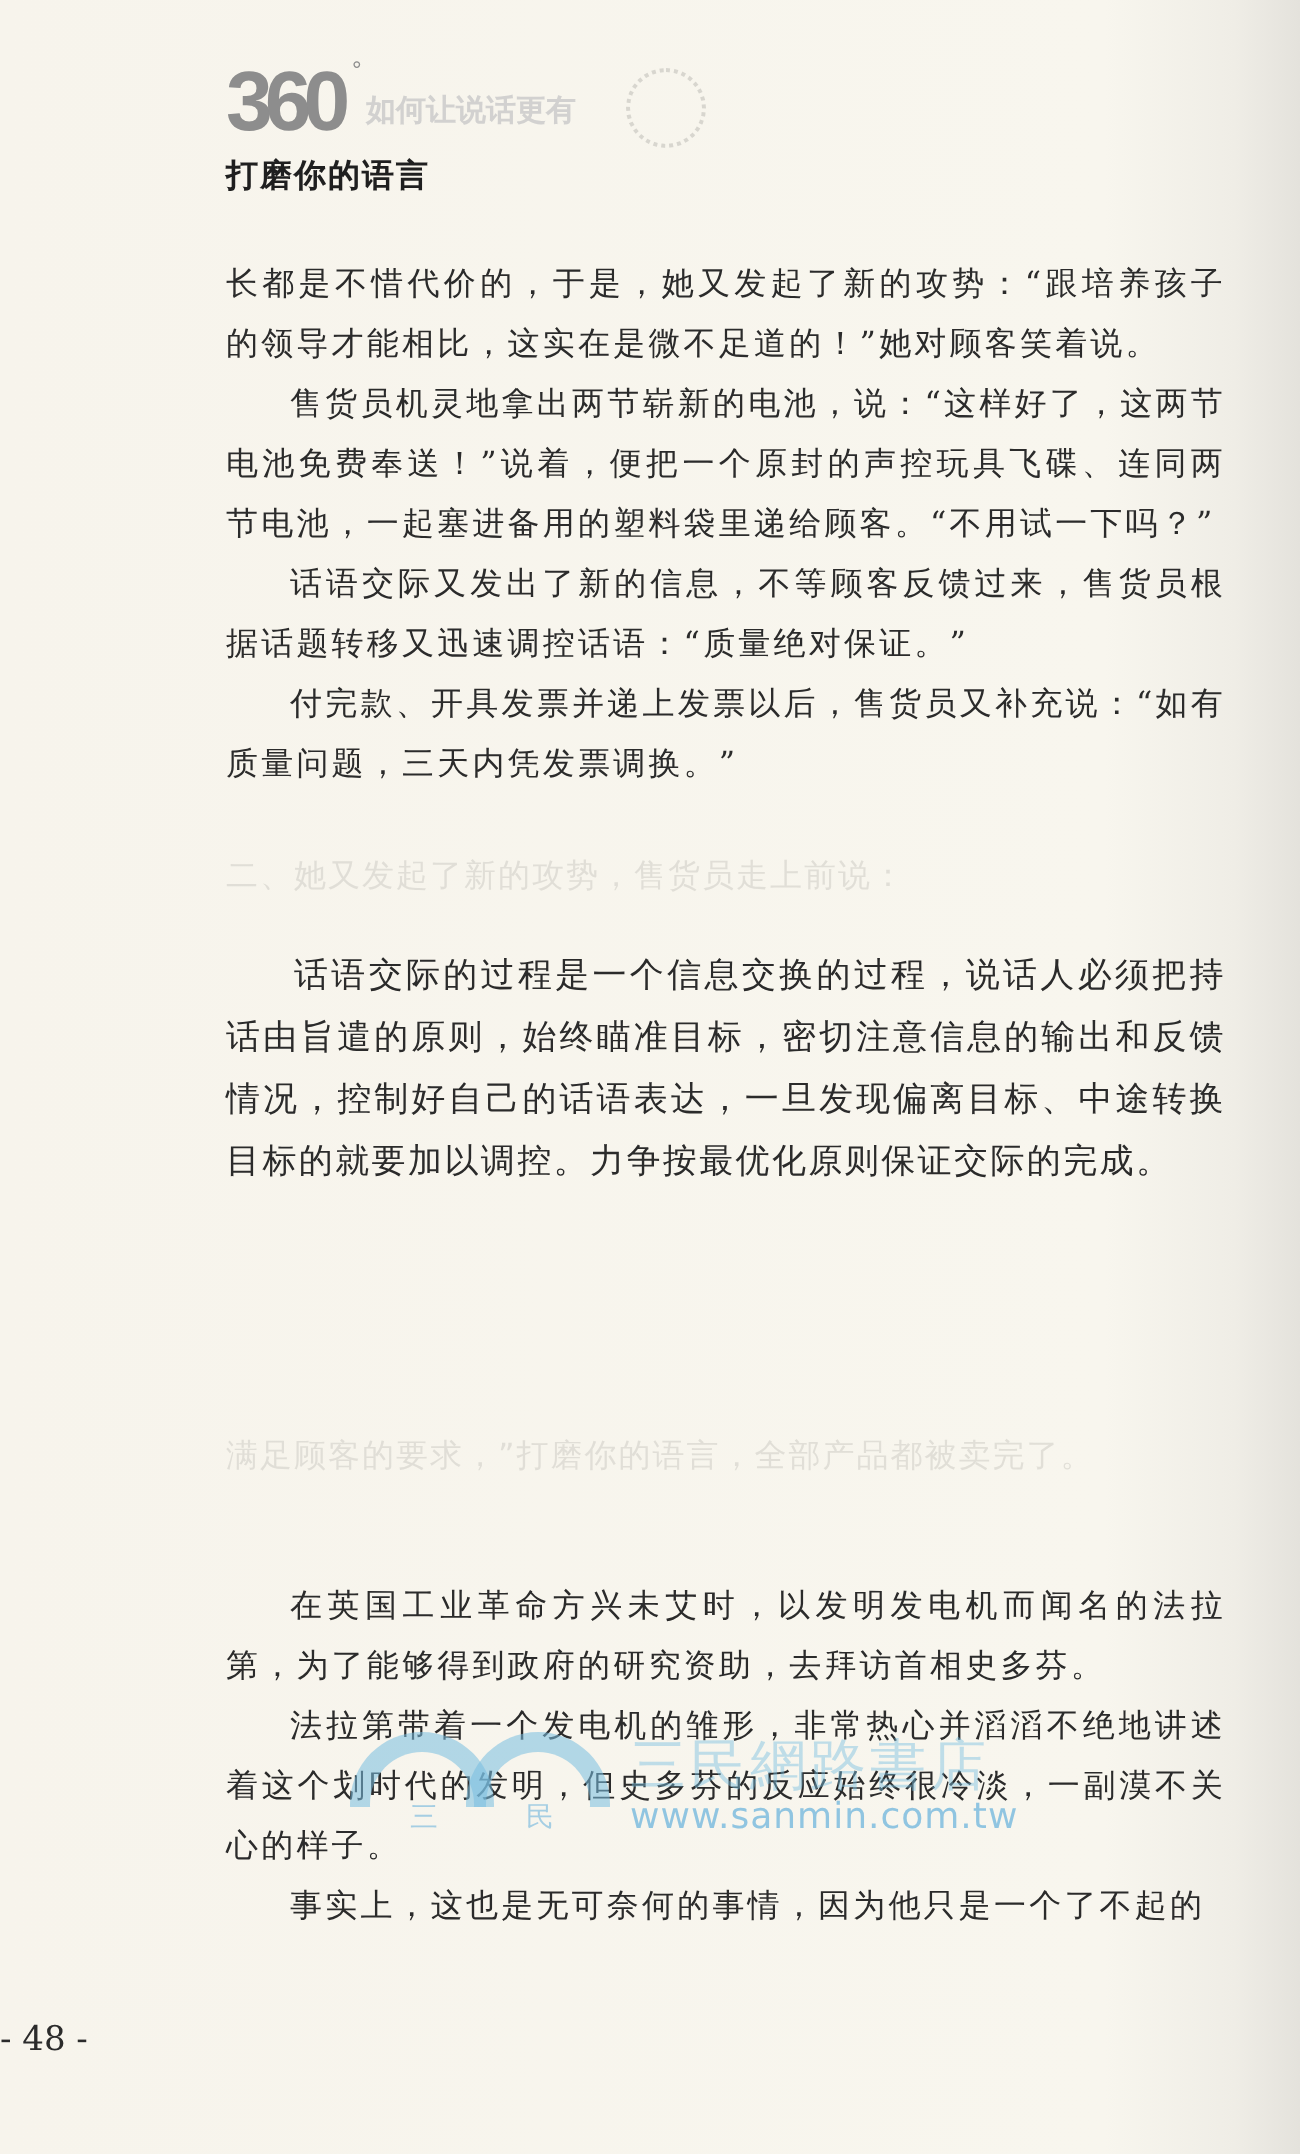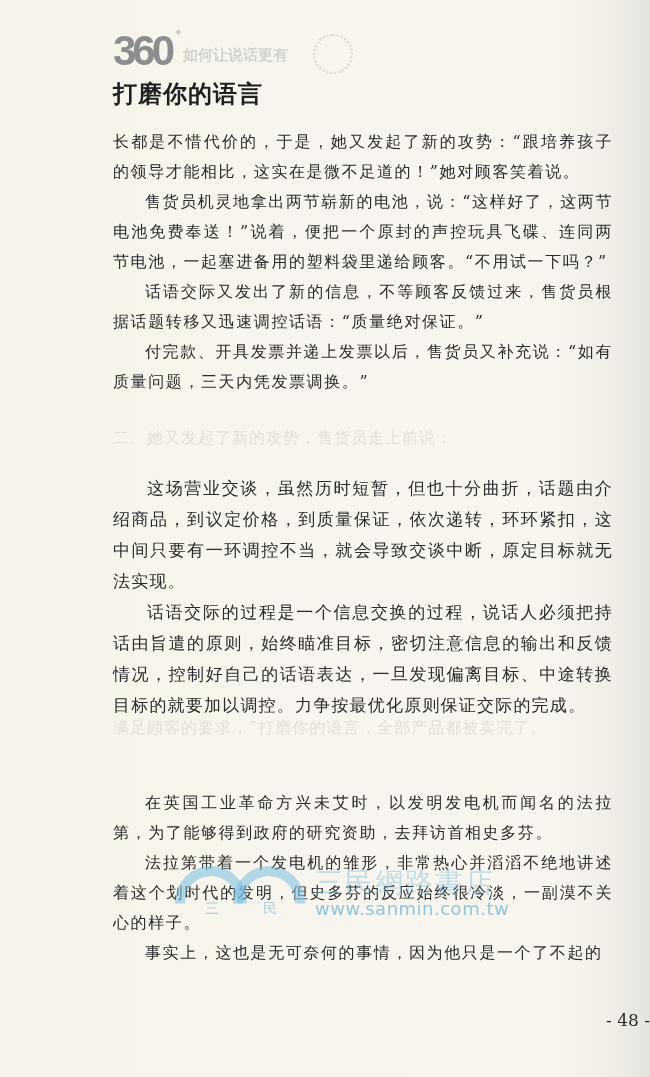--- a/index.html
+++ b/index.html
@@ -65,21 +65,21 @@
       height: 36px;
       border: 2px dotted #d8d6cf;
       border-radius: 50%;
     }
     .section-title {
       position: absolute;
       left: 113px;
       top: 78px;
       font-family: "DejaVu Sans", sans-serif;
       font-weight: bold;
-      font-size: 24px;
+      font-size: 16px;
       color: #1f1f1f;
       letter-spacing: 1px;
     }
     .body-text {
       position: absolute;
       left: 113px;
       width: 500px;
       font-size: 16px;
       line-height: 30px;
       color: #2b2b2b;
@@ -155,21 +155,21 @@
       font-family: "DejaVu Sans", sans-serif;
       font-size: 18px;
       color: rgba(110, 180, 220, 0.75);
       letter-spacing: 0.5px;
     }
     .page-number {
       position: absolute;
       left: 0;
       width: 650px;
       top: 1010px;
-      text-align: right;
+      text-align: left;
       font-family: "DejaVu Serif", serif;
       font-size: 17px;
       color: #2b2b2b;
     }
   </style>
 </head>
 <body>
 
 <div class="page">
 
@@ -185,21 +185,20 @@
   <div class="body-text block1">
     <p class="para">长都是不惜代价的，于是，她又发起了新的攻势：“跟培养孩子的领导才能相比，这实在是微不足道的！”她对顾客笑着说。</p>
     <p class="para indent">售货员机灵地拿出两节崭新的电池，说：“这样好了，这两节电池免费奉送！”说着，便把一个原封的声控玩具飞碟、连同两节电池，一起塞进备用的塑料袋里递给顾客。“不用试一下吗？”</p>
     <p class="para indent">话语交际又发出了新的信息，不等顾客反馈过来，售货员根据话题转移又迅速调控话语：“质量绝对保证。”</p>
     <p class="para indent">付完款、开具发票并递上发票以后，售货员又补充说：“如有质量问题，三天内凭发票调换。”</p>
   </div>
 
   <div class="ghost ghost1">二、她又发起了新的攻势，售货员走上前说：</div>
 
   <div class="body-text block2">
-    <p class="para indent">这场营业交谈，虽然历时短暂，但也十分曲折，话题由介绍商品，到议定价格，到质量保证，依次递转，环环紧扣，这中间只要有一环调控不当，就会导致交谈中断，原定目标就无法实现。</p>
     <p class="para indent">话语交际的过程是一个信息交换的过程，说话人必须把持话由旨遣的原则，始终瞄准目标，密切注意信息的输出和反馈情况，控制好自己的话语表达，一旦发现偏离目标、中途转换目标的就要加以调控。力争按最优化原则保证交际的完成。</p>
   </div>
 
   <div class="ghost ghost2">满足顾客的要求，”打磨你的语言，全部产品都被卖完了。</div>
 
   <div class="body-text block3">
     <p class="para indent">在英国工业革命方兴未艾时，以发明发电机而闻名的法拉第，为了能够得到政府的研究资助，去拜访首相史多芬。</p>
     <p class="para indent">法拉第带着一个发电机的雏形，非常热心并滔滔不绝地讲述着这个划时代的发明，但史多芬的反应始终很冷淡，一副漠不关心的样子。</p>
     <p class="para indent">事实上，这也是无可奈何的事情，因为他只是一个了不起的</p>
   </div>

